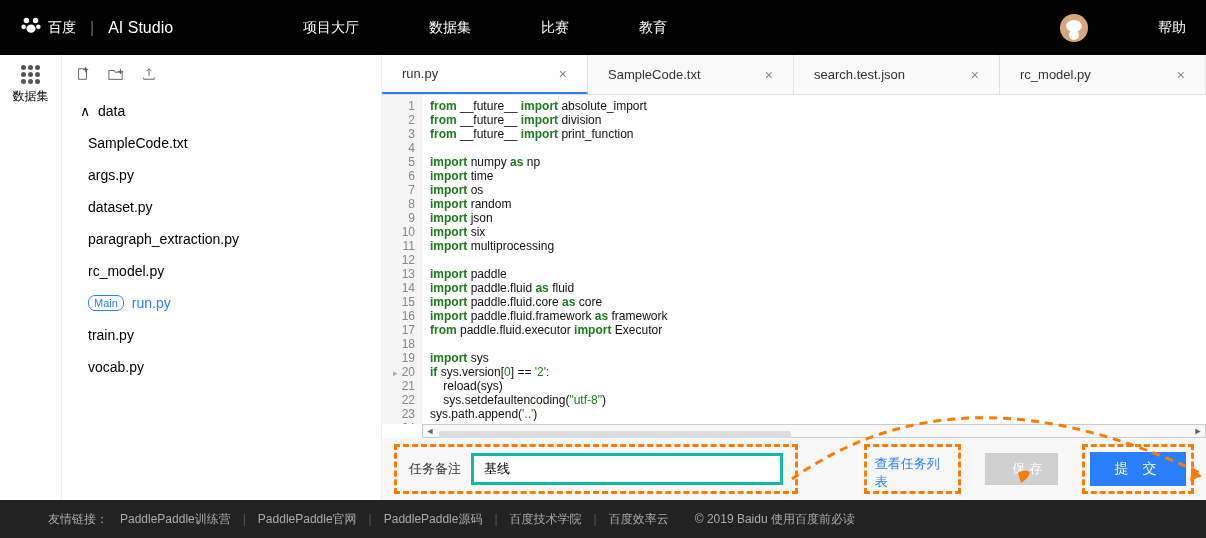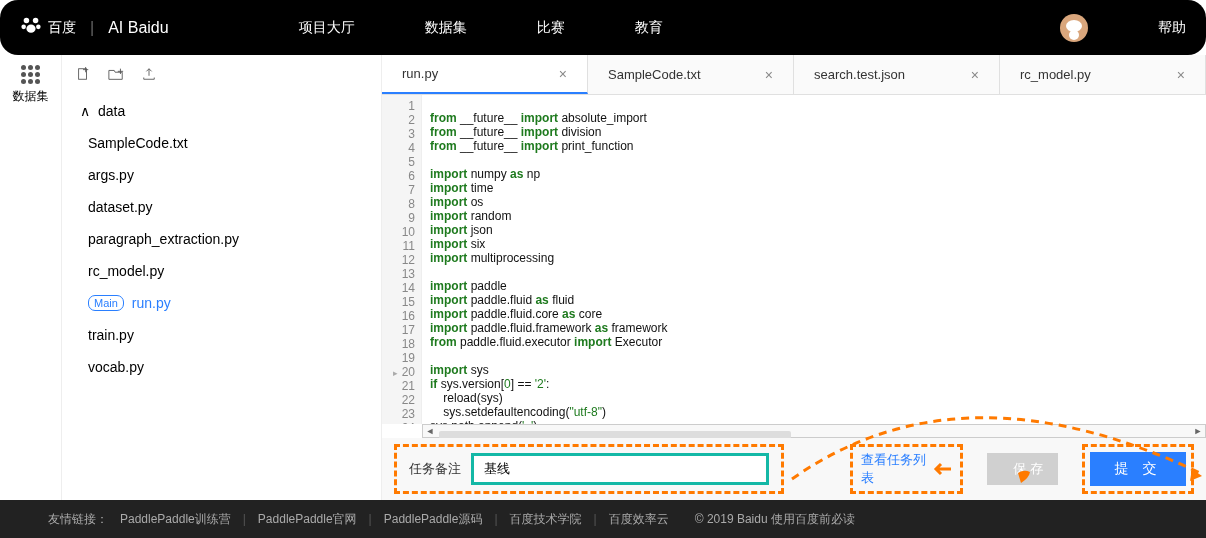--- a/index.html
+++ b/index.html
@@ -1,19 +1,19 @@
 <!DOCTYPE html>
 <html><head>
 <meta charset="utf-8">
 <style>
 * { margin:0; padding:0; box-sizing:border-box; font-family:"Microsoft YaHei","PingFang SC",Arial,sans-serif; }
 body { background:#fff; width:1206px; height:538px; overflow:hidden; position:relative; }
 
 
-.topnav { height:55px; background:#000; color:#fff; display:flex; align-items:center; padding:0 20px;border-radius:18px; }
+.topnav { height:55px; background:#000; color:#fff; display:flex; align-items:center; padding:0 20px; }
 .logo { display:flex; align-items:center; gap:6px; }
 .logo-paw { font-size:18px; font-weight:bold; }
 .logo-text { font-size:14px; }
 .logo-divider { color:#666; margin:0 8px; }
 .logo-sub { font-size:16px; }
 .nav-items { display:flex; gap:70px; margin-left:130px; font-size:14px; }
 .nav-item { cursor:pointer; }
 .nav-right { margin-left:auto; display:flex; align-items:center; gap:70px; }
 .avatar { width:28px; height:28px; border-radius:50%; background:#d9a67c; position:relative; overflow:hidden; }
 .avatar::before { content:""; position:absolute; width:16px; height:12px; background:#fff; border-radius:50%; top:6px; left:6px; }
@@ -45,41 +45,41 @@
 
 .editor { flex:1; display:flex; flex-direction:column; position:relative; }
 .tabs { height:40px; display:flex; border-bottom:1px solid #e0e0e0; }
 .tab { flex:1; display:flex; align-items:center; justify-content:space-between; padding:0 20px; border-right:1px solid #e0e0e0; font-size:13px; color:#333; cursor:pointer; background:#fafafa; }
 .tab.active { border-bottom:2px solid #2a7fff; background:#fff; }
 .tab .close { color:#888; font-size:14px; }
 
 .code-wrap { flex:1; display:flex; font-family:Consolas,Menlo,monospace; font-size:12px; overflow:hidden; position:relative; }
 .gutter { width:40px; background:#f5f5f5; color:#888; text-align:right; padding:4px 6px 4px 0; line-height:14px; border-right:1px solid #eee; }
 .gutter div { height:14px; }
-.code { flex:1; padding:4px 8px; line-height:14px; white-space:pre; overflow:auto; color:#111;margin-top:12px; }
+.code { flex:1; padding:4px 8px; line-height:14px; white-space:pre; overflow:auto; color:#111; }
 .code .line { height:14px; }
 .kw { color:#1e7a1e; font-weight:bold; }
 .fut { color:#111; }
 .id { color:#111; }
 .str { color:#1e7a1e; }
 .num { color:#1e7a1e; }
 .gutter .fold { color:#888; }
 .gutter .fold::before { content:"▸"; color:#aaa; font-size:9px; position:relative; left:-4px; }
 
 .hscroll { margin-left:40px; height:14px; border:1px solid #ccc; display:flex; align-items:center; background:#f8f8f8; position:relative; }
 .hscroll .thumb { position:absolute; left:2%; width:45%; height:8px; background:#ddd; border-radius:2px; }
 .hscroll .arrow { width:14px; text-align:center; font-size:9px; color:#666; }
 .hscroll .track { flex:1; }
 
 
 .submitbar { height:62px; background:#f8f8f8; display:flex; align-items:center; padding:0 12px; gap:10px; position:relative; }
 .remark-box { display:flex; align-items:center; gap:10px; border:3px dashed #ff7a00; padding:7px 12px; width:420px; height:50px; background:#f8f8f8; }
 .remark-label { font-size:13px; color:#333; }
 .remark-input { flex:1; height:32px; border:3px solid #14b8a6; padding:0 10px; font-size:13px; }
-.tasklist-box { margin-left:56px; border:3px dashed #ff7a00; padding:8px 8px; height:50px; display:flex; align-items:center; }
+.tasklist-box { margin-left:56px; border:3px dashed #ff7a00; padding:8px 8px; height:50px; display:flex; align-items:center;flex-direction:column; }
 .tasklist-link { color:#2a7fff; font-size:13px; cursor:pointer; }
 .save-btn { margin-left:14px; width:76px; height:32px; background:#d0d0d0; color:#fff; border:none; font-size:13px; letter-spacing:4px;padding-left:16px; }
 .submit-box { border:3px dashed #ff7a00; padding:5px; height:50px; display:flex; align-items:center; margin-left:14px; }
 .submit-btn { width:96px; height:34px; background:#2a7fff; color:#fff; border:none; font-size:14px; letter-spacing:5px; cursor:pointer; }
 
 
 .arrow-svg { position:absolute; top:-59px; left:380px; pointer-events:none; z-index:50; }
 
 
 .footer { height:38px; background:#222; color:#aaa; font-size:12px; display:flex; align-items:center; padding:0 48px; gap:12px; }
@@ -98,21 +98,21 @@
             <circle cx="7" cy="7" r="3"></circle>
             <circle cx="17" cy="7" r="3"></circle>
             <circle cx="4" cy="14" r="2.5"></circle>
             <circle cx="20" cy="14" r="2.5"></circle>
             <ellipse cx="12" cy="16" rx="5" ry="4.5"></ellipse>
           </g>
         </svg>
     </span>
     <span class="logo-text">百度</span>
     <span class="logo-divider">|</span>
-    <span class="logo-sub">AI Baidu</span>
+    <span class="logo-sub">AI Studio</span>
   </div>
   <div class="nav-items">
     <span class="nav-item">项目大厅</span>
     <span class="nav-item">数据集</span>
     <span class="nav-item">比赛</span>
     <span class="nav-item">教育</span>
   </div>
   <div class="nav-right">
     <div class="avatar"></div>
     <span class="help">帮助</span>

